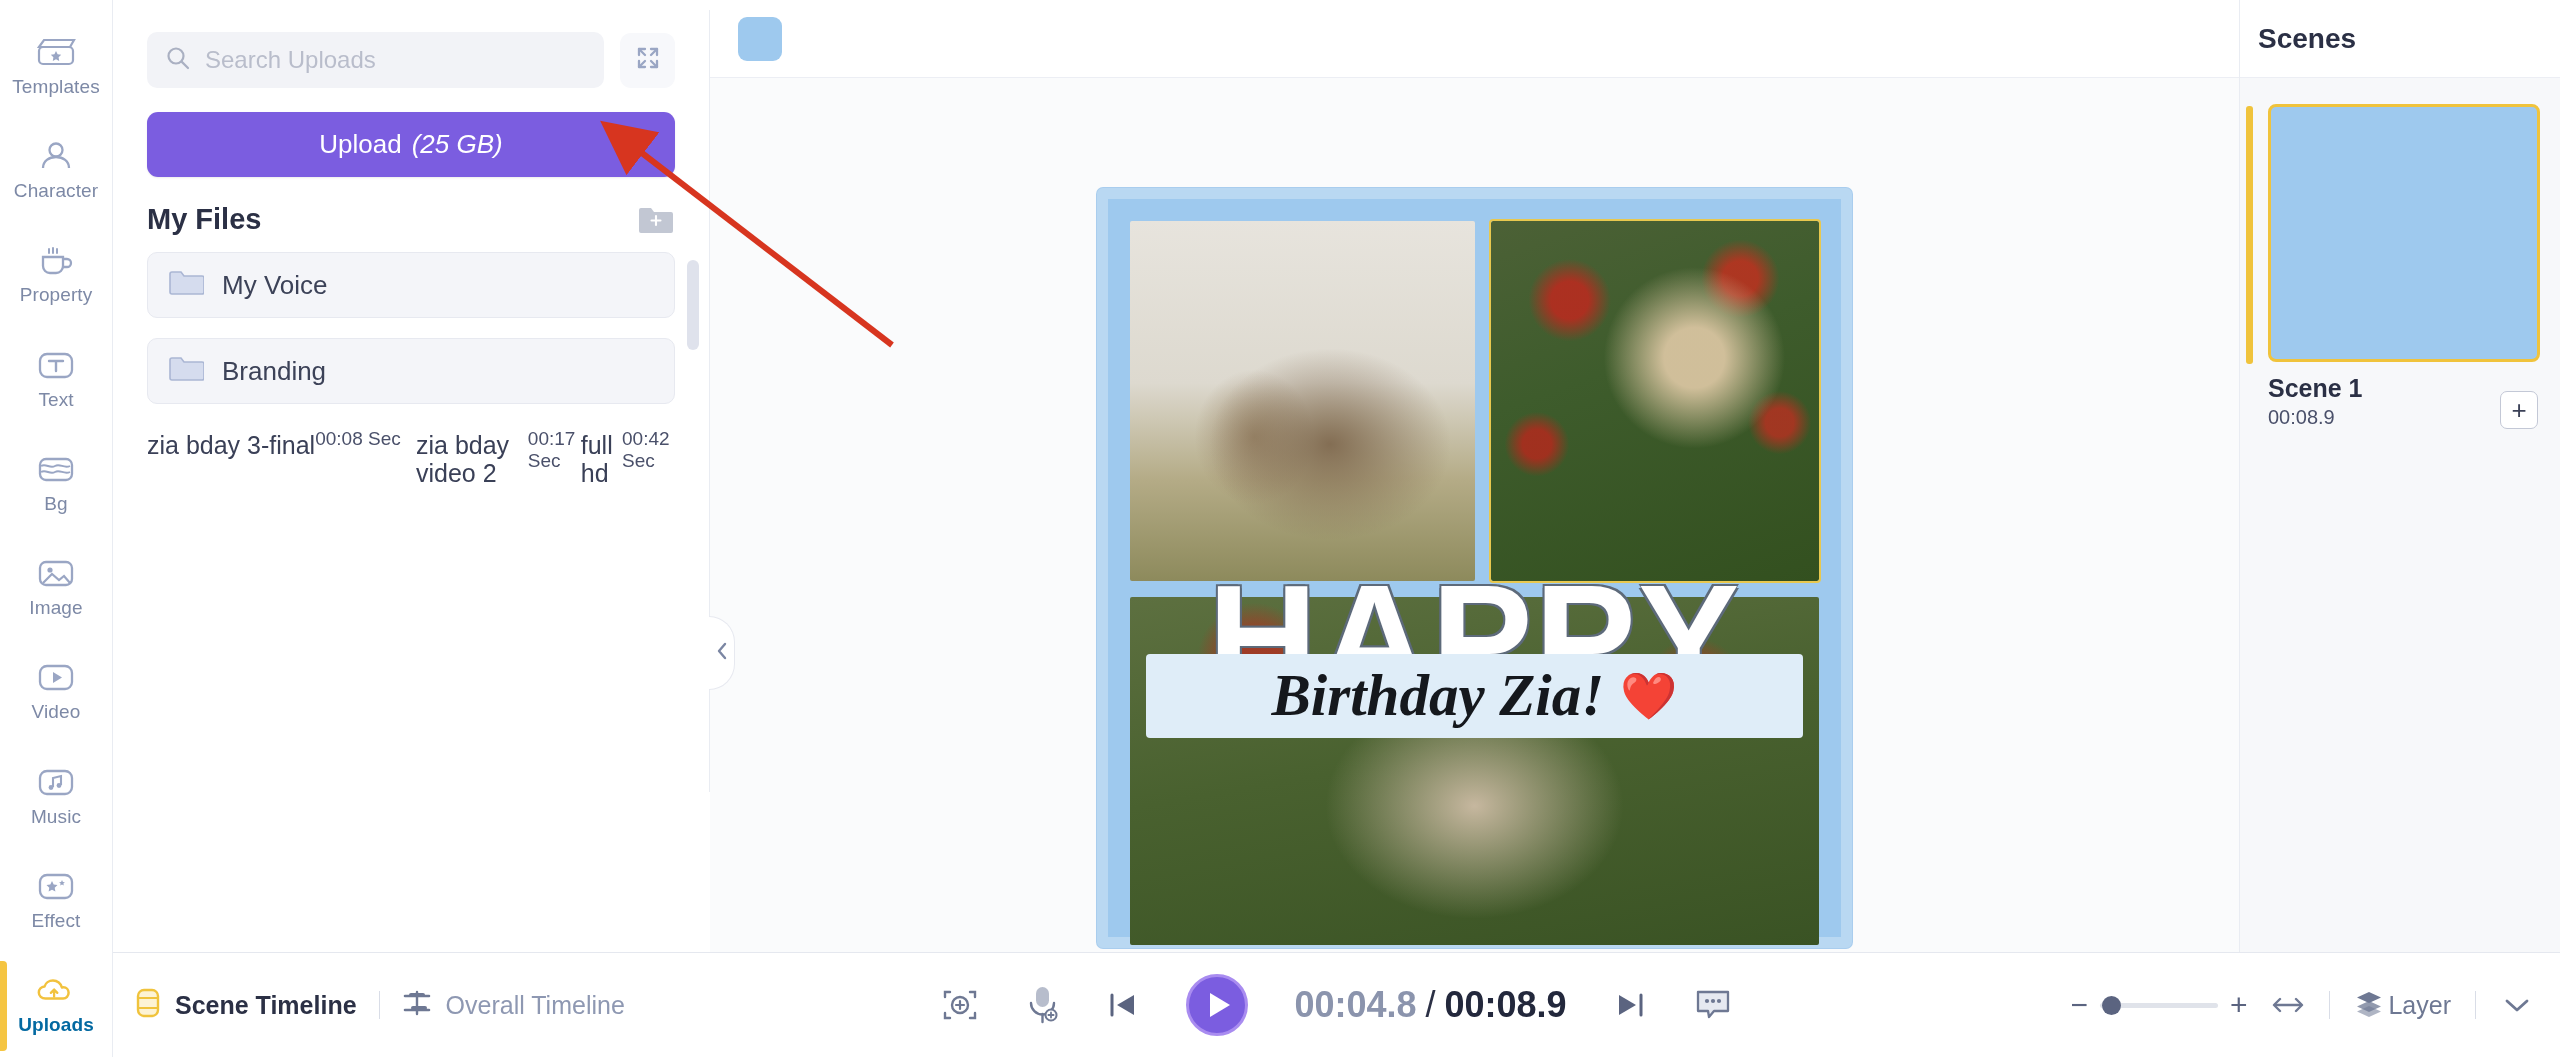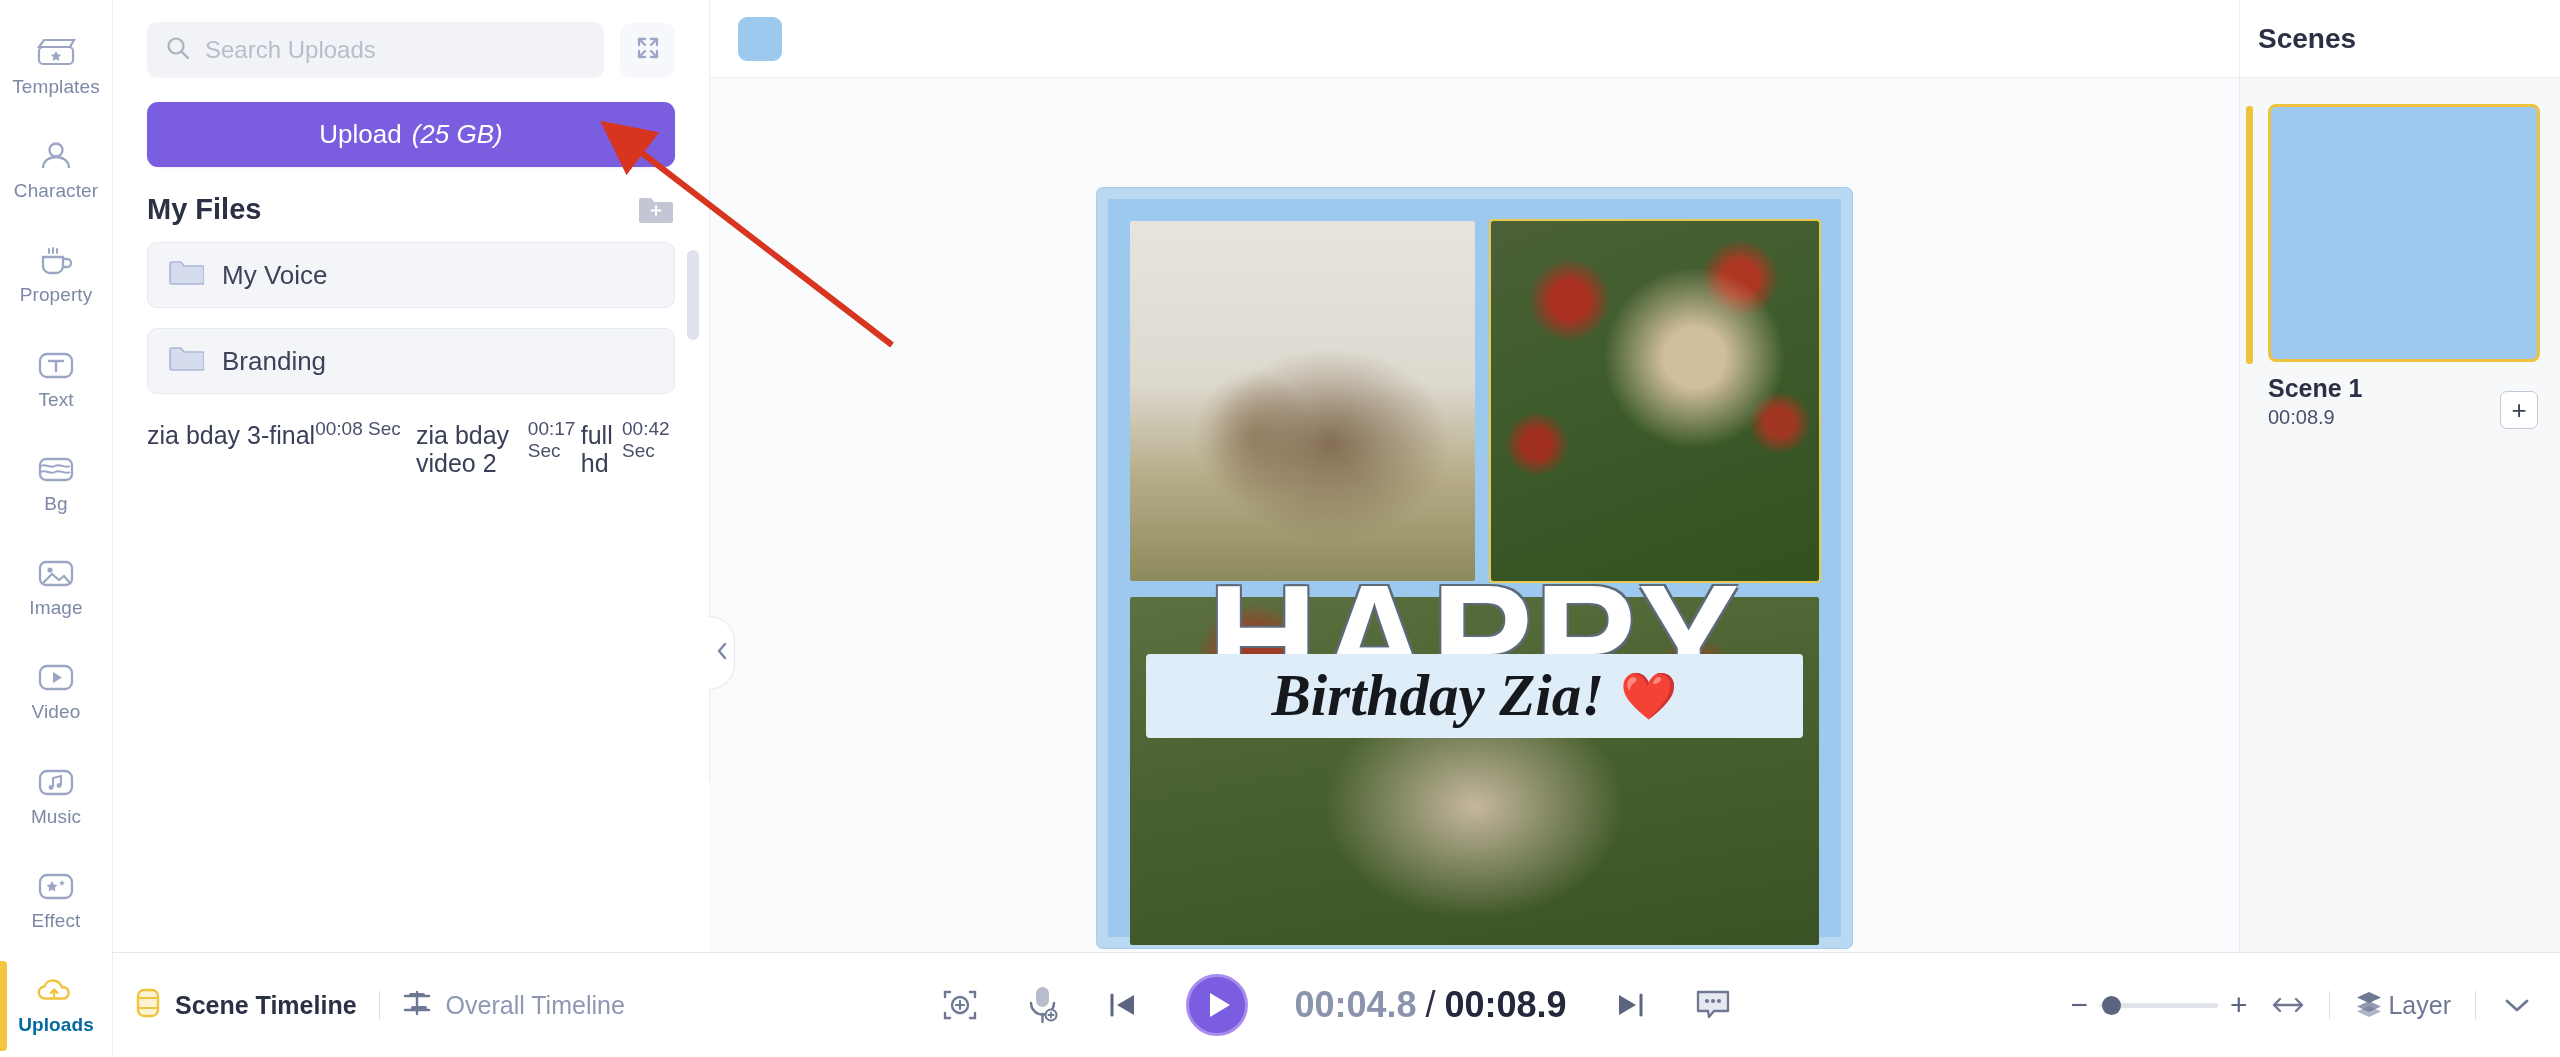--- a/index.html
+++ b/index.html
@@ -52,20 +52,21 @@
   }
 
   
   .panel {
     width: 597px; height: 782px;
     background: #ffffff;
     border-right: 1px solid #e9ecf2;
     flex: 0 0 597px;
     position: relative;
     padding: 0 0 0 0;
+    margin-top: 10px;
   }
   .panel-top {
     padding: 22px 34px 0 34px;
     display: flex; align-items: center; gap: 16px;
   }
   .search-box {
     flex: 1;
     height: 56px;
     background: #f2f3f7;
     border-radius: 10px;

